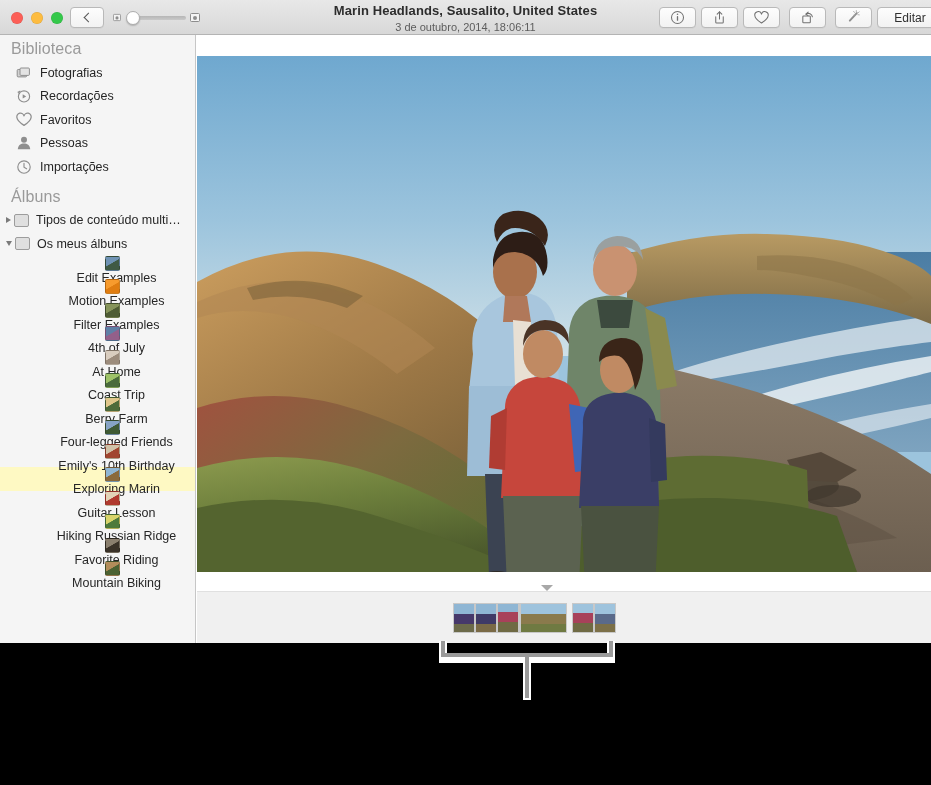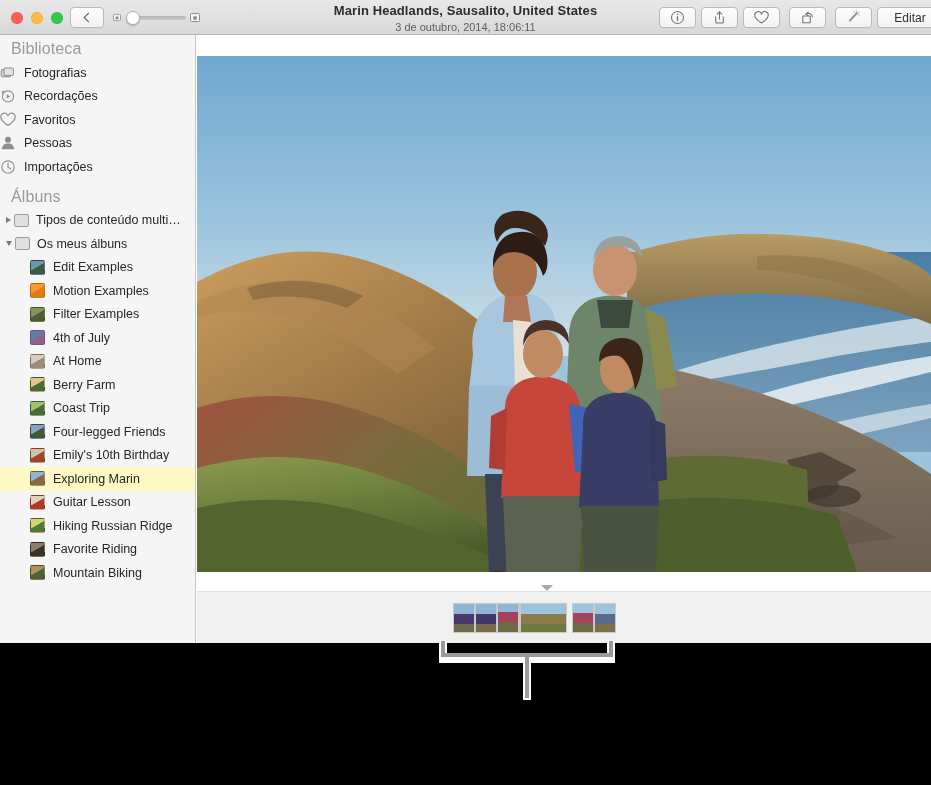--- a/index.html
+++ b/index.html
@@ -109,27 +109,27 @@
     background: #f5f5f5;
     border-right: 1px solid #c6c6c6;
     overflow: hidden;
   }
   .section-head {
     font-size: 16px; color: #9a9a9a;
     padding: 5px 0 3px 11px; letter-spacing: .1px;
   }
   .srow {
     display: flex; align-items: center;
-    height: 23.5px; 
+    height: 23.5px; padding-left: 16px;
     font-size: 12.5px; color: #262626;
     white-space: nowrap;
   }
   .srow.selected { background: #fef9c3; }
   .srow .lbl { margin-left: 8px; }
-  .srow.indent { padding-left: 30px; }
+  .srow.indent { padding-left: 30px; flex-direction: column; }
   .srow.group  { padding-left: 6px; }
   .srow.group .lbl { margin-left: 7px; }
 
   .disc {
     width: 0; height: 0; margin-right: 3px; flex: 0 0 auto;
   }
   .disc.closed {
     border-left: 5px solid #7a7a7a;
     border-top: 3.6px solid transparent;
     border-bottom: 3.6px solid transparent;
@@ -346,26 +346,26 @@
         </div>
         <div class="srow indent">
           <span class="athumb" style="background: linear-gradient(150deg, rgb(95, 127, 166) 0%, rgb(95, 127, 166) 45%, rgb(147, 96, 138) 48%, rgb(147, 96, 138) 100%);"></span>
           <span class="lbl">4th of July</span>
         </div>
         <div class="srow indent">
           <span class="athumb" style="background: linear-gradient(150deg, rgb(217, 205, 191) 0%, rgb(217, 205, 191) 45%, rgb(156, 140, 124) 48%, rgb(156, 140, 124) 100%);"></span>
           <span class="lbl">At Home</span>
         </div>
         <div class="srow indent">
+          <span class="athumb" style="background: linear-gradient(150deg, rgb(158, 194, 104) 0%, rgb(158, 194, 104) 45%, rgb(74, 107, 60) 48%, rgb(74, 107, 60) 100%);"></span>
+          <span class="lbl">Coast Trip</span>
+        </div>
+        <div class="srow indent">
           <span class="athumb" style="background: linear-gradient(150deg, rgb(224, 199, 139) 0%, rgb(224, 199, 139) 45%, rgb(77, 107, 58) 48%, rgb(77, 107, 58) 100%);"></span>
           <span class="lbl">Berry Farm</span>
-        </div>
-        <div class="srow indent">
-          <span class="athumb" style="background: linear-gradient(150deg, rgb(158, 194, 104) 0%, rgb(158, 194, 104) 45%, rgb(74, 107, 60) 48%, rgb(74, 107, 60) 100%);"></span>
-          <span class="lbl">Coast Trip</span>
         </div>
         <div class="srow indent">
           <span class="athumb" style="background: linear-gradient(150deg, rgb(134, 163, 196) 0%, rgb(134, 163, 196) 45%, rgb(63, 90, 52) 48%, rgb(63, 90, 52) 100%);"></span>
           <span class="lbl">Four-legged Friends</span>
         </div>
         <div class="srow indent">
           <span class="athumb" style="background: linear-gradient(150deg, rgb(208, 194, 168) 0%, rgb(208, 194, 168) 45%, rgb(161, 69, 47) 48%, rgb(161, 69, 47) 100%);"></span>
           <span class="lbl">Emily's 10th Birthday</span>
         </div>
         <div class="srow indent selected">

